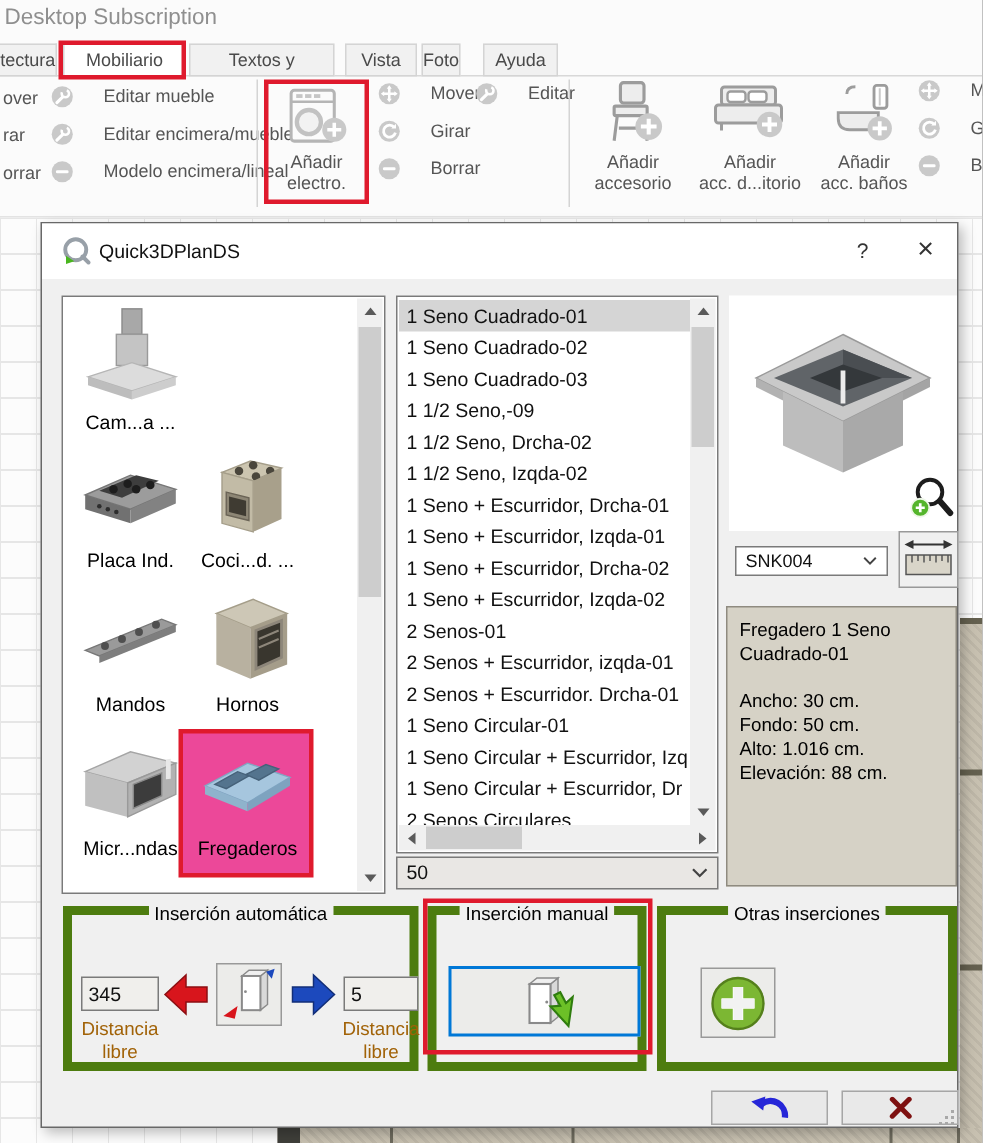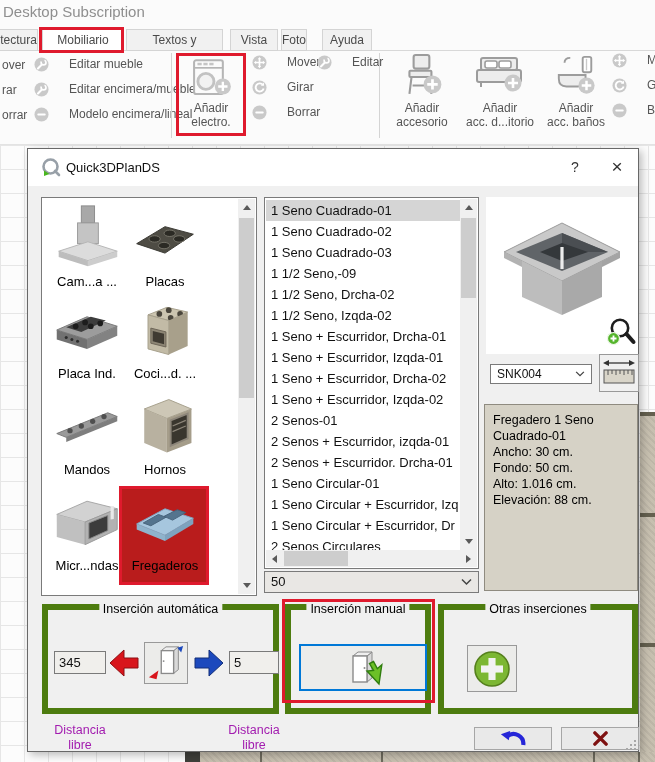--- a/index.html
+++ b/index.html
@@ -55,21 +55,21 @@
     line-height:36px; color:#333; cursor:default; }
   .tb-help { right:46px; font-size:14px; }
   .tb-close { right:4px; font-size:19px; font-weight:300; }
 
   
   .panel { position:absolute; background:#fff; border:1px solid #7a7a7a; }
   .cats { left:13px; top:48px; width:216px; height:399px; overflow:hidden; }
   .cat { position:absolute; width:86px; text-align:center; font-size:13px; color:#000; }
   .cat svg { display:block; margin:0 auto; }
   .cat .lbl { margin-top:2px; height:16px; overflow:hidden; white-space:nowrap; }
-  .cat.sel-bg { background:#b91c1c; }
+  .cat.sel-bg { background:#ec4899; }
 
   .list { left:236px; top:48px; width:215px; height:372px; }
   .list-rows { position:absolute; left:1px; top:0; right:18px; height:353px; overflow:hidden; }
   .lrow { height:21px; line-height:21px; font-size:13px; color:#111; padding-left:5px;
     white-space:nowrap; overflow:hidden; }
   .lrow:first-child { margin-top:2px; }
   .lrow.sel { background:#d5d5d5; }
 
   
   .vsb { position:absolute; top:1px; right:1px; width:17px; background:#f0f0f0; }
@@ -86,29 +86,29 @@
   .combo { position:absolute; border:1px solid #7a7a7a; background:#e9e7e4; font-size:13px;
     color:#111; line-height:20px; padding-left:6px; }
   .combo .chev { position:absolute; right:6px; top:50%; transform:translateY(-50%); }
   .field { position:absolute; border:1px solid #7a7a7a; background:#f0efec; font-size:13px;
     color:#111; padding-left:4px; font-family:"Liberation Sans",sans-serif; }
 
   .preview { left:458px; top:48px; width:152px; height:157px; background:#fff; border:none; position:absolute; }
   .infobox { position:absolute; left:456px; top:255px; width:154px; height:187px;
     background:#d6d2c6; border:1px solid #8f8b80; padding:7px 8px; font-size:12.5px;
     color:#000; line-height:16px; }
-  .infobox .ttl { }
+  .infobox .ttl { margin-bottom:15px; }
 
   
   .grp { position:absolute; border:6px solid #4d7c0f;padding-left:16px; }
   .grp-title { position:absolute; top:-8px; left:50%; transform:translateX(-50%);
     background:#f0f0f0; padding:0 4px; font-size:12.5px; color:#000; white-space:nowrap; }
   .btn3d { position:absolute; background:#ececea; border:1px solid #999;
     display:flex; align-items:center; justify-content:center; }
-  .dist { position:absolute; text-align:center; font-size:12.5px; color:#a21caf; line-height:15px;margin-top:44px; }
+  .dist { position:absolute; text-align:center; font-size:12.5px; color:#a16207; line-height:15px; }
 
   .cmdbtn { position:absolute; width:78px; height:23px; background:#e9e9e9; border:1px solid #a6a6a6;
     display:flex; align-items:center; justify-content:center; }
 </style>
 </head>
 <body>
 
 <div id="screen">
 
   <div class="canvas"></div>
@@ -294,30 +294,20 @@
     <div class="panel cats">
       <div class="cat" style="left:2px;top:6px">
         <svg width="68" height="68" viewBox="0 0 72 72">
           <rect x="30" y="2" width="14" height="18" fill="#a8a8a8" stroke="#8a8a8a"></rect>
           <rect x="26" y="20" width="22" height="22" fill="#c4c4c4" stroke="#9a9a9a"></rect>
           <polygon points="6,50 37,40 68,50 37,60" fill="#dcdcdc" stroke="#b5b5b5"></polygon>
           <polygon points="6,50 37,60 37,66 6,56" fill="#bdbdbd"></polygon>
           <polygon points="37,60 68,50 68,56 37,66" fill="#cdcdcd"></polygon>
         </svg>
         <div class="lbl">Cam...a ...</div>
-      </div>
-      <div class="cat" style="left:80px;top:6px">
-        <svg width="68" height="68" viewBox="0 0 72 72">
-          <polygon points="6,42 36,24 66,32 36,52" fill="#4e4c44" stroke="#35342e"></polygon>
-          <ellipse cx="25" cy="37" rx="6" ry="3.4" fill="#2b2a24" stroke="#77756a"></ellipse>
-          <ellipse cx="41" cy="31" rx="6" ry="3.4" fill="#2b2a24" stroke="#77756a"></ellipse>
-          <ellipse cx="35" cy="44" rx="6" ry="3.4" fill="#2b2a24" stroke="#77756a"></ellipse>
-          <ellipse cx="51" cy="37" rx="6" ry="3.4" fill="#2b2a24" stroke="#77756a"></ellipse>
-        </svg>
-        <div class="lbl">Placas</div>
       </div>
       <div class="cat" style="left:80px;top:98px">
         <svg width="68" height="68" viewBox="0 0 72 72">
           <polygon points="18,20 38,12 60,17 40,26" fill="#ccc5b0" stroke="#a59e8a"></polygon>
           <circle cx="30" cy="19" r="3" fill="#4a463c"></circle>
             <circle cx="40" cy="15" r="3" fill="#4a463c"></circle>
           <circle cx="42" cy="23" r="3" fill="#4a463c"></circle>
             <circle cx="52" cy="19" r="3" fill="#4a463c"></circle>
           <polygon points="18,20 40,26 40,62 18,56" fill="#c2bba6" stroke="#a59e8a"></polygon>
           <polygon points="21,34 37,38 37,54 21,50" fill="#8d8675" stroke="#6b6456"></polygon>

